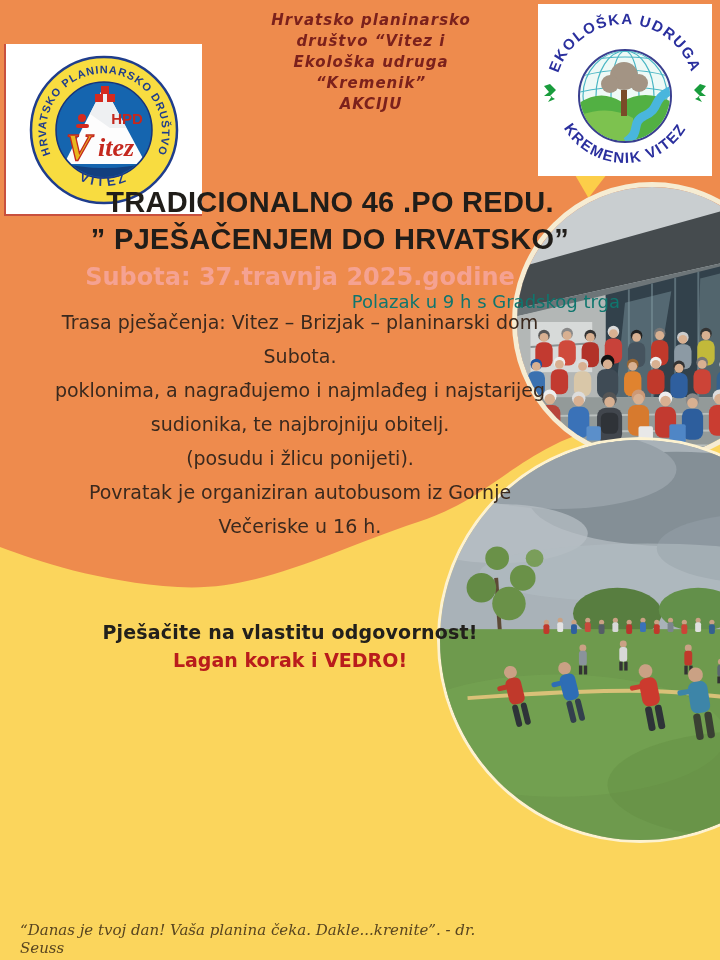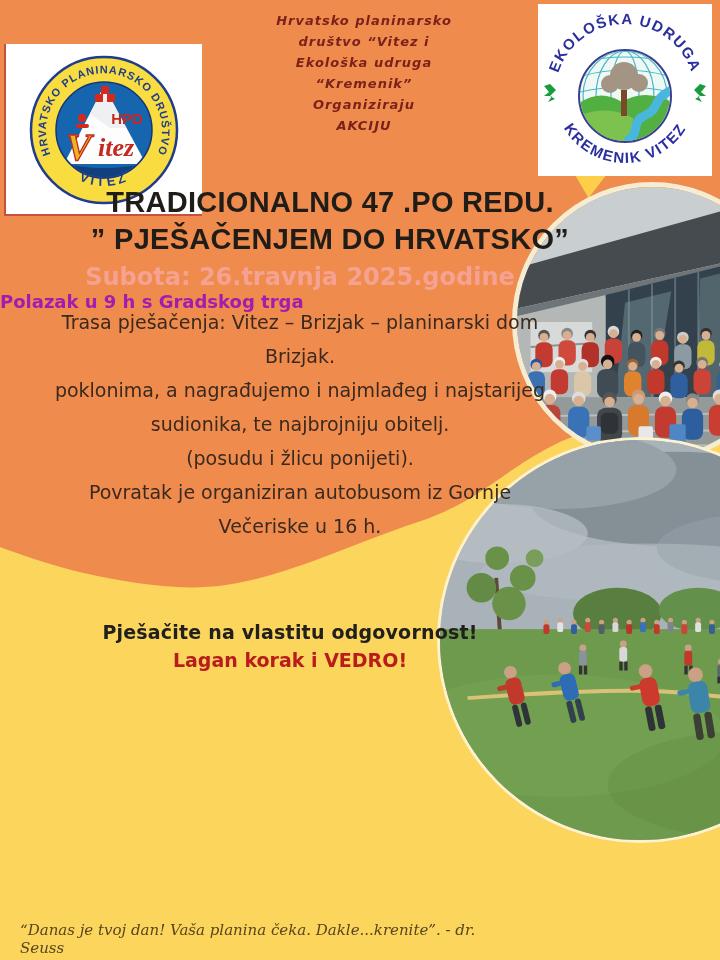--- a/index.html
+++ b/index.html
@@ -6,28 +6,28 @@
   .poster{position:relative;width:720px;height:960px;overflow:hidden;background:#fbd55c;font-family:"DejaVu Sans",sans-serif;}
   .bg-svg{position:absolute;left:0;top:0;z-index:1;}
   .deco-triangle{position:absolute;left:571px;top:168px;width:38px;height:30px;background:#fcce49;clip-path:polygon(0 0,100% 12%,46% 100%);z-index:2;}
   .photo{position:absolute;border-radius:50%;overflow:hidden;box-sizing:border-box;z-index:3;}
   .photo-group{left:512px;top:182px;width:280px;height:280px;border:5px solid #f6ecd2;}
   .photo-field{left:437px;top:437px;width:406px;height:406px;border:3px solid #fdf2d0;}
   .photo svg{display:block;}
   .logo-box{position:absolute;background:#ffffff;z-index:4;}
   .logo-hpd{left:4px;top:8px;width:198px;height:172px;border-left:2px solid #c8503e;border-bottom:2px solid #c8503e;box-sizing:border-box;margin-top:36px;}
   .logo-krem{left:538px;top:4px;width:174px;height:172px;}
-  .organizers{position:absolute;left:194px;top:10px;width:340px;z-index:5;text-align:center;
-    color:#7b211c;font-weight:bold;font-style:italic;font-size:13px;line-height:21px;letter-spacing:1px;}
+  .organizers{position:absolute;left:201px;top:10px;width:340px;z-index:5;text-align:center;
+    color:#7b211c;font-weight:bold;font-style:italic;font-size:15px;line-height:21px;letter-spacing:1px;}
   .title{position:absolute;left:0;top:184px;width:660px;z-index:5;text-align:center;
     color:#201d19;font-weight:bold;font-size:29px;line-height:37px;letter-spacing:0.3px;font-family:"Liberation Sans",sans-serif;}
   .date-line{position:absolute;left:0;top:263px;width:600px;z-index:5;text-align:center;
     color:#f5a292;font-size:24px;font-weight:600;}
-  .start-line{position:absolute;left:0;top:291px;width:620px;z-index:5;text-align:left;
-    color:#a21caf;font-size:18px;font-weight:700;}
+  .start-line{position:absolute;left:0;top:291px;width:620px;z-index:5;text-align:right;
+    color:#0f766e;font-size:18px;font-weight:400;}
   .body-text{position:absolute;left:0;top:305px;width:600px;z-index:5;text-align:center;
     color:#3a291e;font-size:19px;line-height:34px;}
   .disclaimer{position:absolute;left:0;top:621px;width:580px;z-index:5;text-align:center;
     color:#22201c;font-size:19px;font-weight:bold;letter-spacing:0.2px;}
   .motto{position:absolute;left:0;top:649px;width:580px;z-index:5;text-align:center;
     color:#b91c1c;font-size:19px;font-weight:bold;}
   .quote{position:absolute;left:20px;top:921px;width:460px;z-index:5;text-align:left;
     color:#584520;font-size:15px;font-style:italic;font-family:"DejaVu Serif",serif;}
 </style>
 </head>
@@ -455,35 +455,34 @@
           </g>
       </g>
     </svg>
   </div>
 
   <div class="organizers">
     <div>Hrvatsko planinarsko</div>
     <div>društvo “Vitez i</div>
     <div>Ekološka udruga</div>
     <div>“Kremenik”</div>
-    <div>Organiziraju</div>
     <div>AKCIJU</div>
   </div>
 
   <div class="title">
-    <div>TRADICIONALNO 47 .PO REDU.</div>
+    <div>TRADICIONALNO 46 .PO REDU.</div>
     <div>” PJEŠAČENJEM DO HRVATSKO”</div>
   </div>
 
-  <div class="date-line">Subota: 26.travnja 2025.godine</div>
+  <div class="date-line">Subota: 37.travnja 2025.godine</div>
   <div class="start-line">Polazak u 9 h s Gradskog trga</div>
 
   <div class="body-text">
     <div>Trasa pješačenja: Vitez – Brizjak – planinarski dom</div>
-    <div>Brizjak.</div>
+    <div>Subota.</div>
     <div>poklonima, a nagrađujemo i najmlađeg i najstarijeg</div>
     <div>sudionika, te najbrojniju obitelj.</div>
     <div>(posudu i žlicu ponijeti).</div>
     <div>Povratak je organiziran autobusom iz Gornje</div>
     <div>Večeriske u 16 h.</div>
   </div>
 
   <div class="disclaimer">Pješačite na vlastitu odgovornost!</div>
   <div class="motto">Lagan korak i VEDRO!</div>
 

